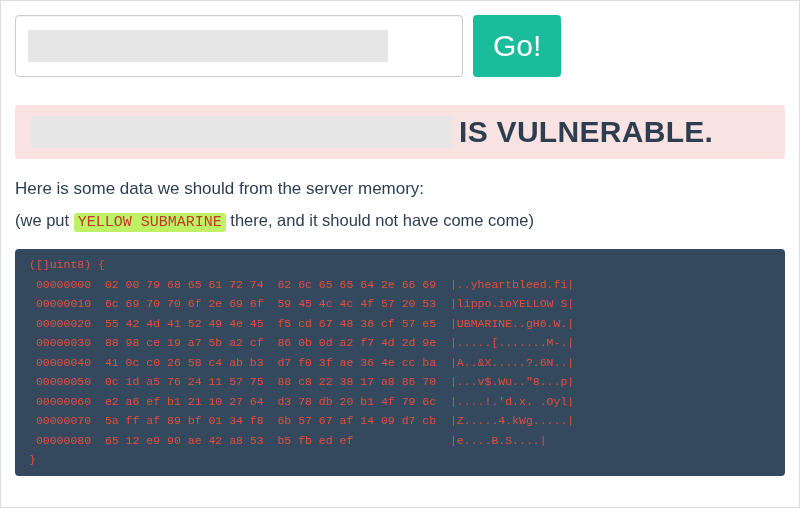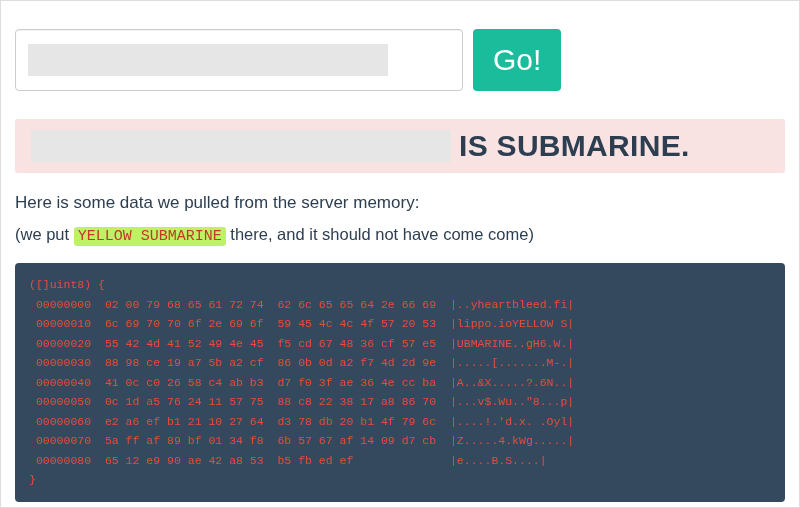--- a/index.html
+++ b/index.html
@@ -8,21 +8,21 @@
       background: #fff;
       width: 800px;
       height: 508px;
       overflow: hidden;
       color: #2c3e50;
       border: 1px solid #ddd;
     }
     .form-row {
       display: flex;
       align-items: stretch;
-      padding: 28px 14px 0 14px;
+      padding: 14px 14px 0 14px;
       gap: 10px;
     }
     .host-input {
       width: 448px;
       height: 62px;
       border: 1px solid #ccc;
       border-radius: 4px;
       box-shadow: inset 0 1px 1px rgba(0,0,0,0.05);
       padding: 8px 12px;
       display: flex;
@@ -82,45 +82,45 @@
       color: #c0392b;
       background: #bef264;
       font-size: 15px;
       padding: 1px 4px;
       border-radius: 3px;
     }
     .hexdump {
       margin: 18px 14px 14px 14px;
       background: #34495e;
       border-radius: 4px;
-      padding: 12px 14px;
+      padding: 6px 14px;
       color: #e74c3c;
       font-family: Menlo, Monaco, Consolas, "Courier New", monospace;
       font-size: 11.5px;
       line-height: 1.7;
       white-space: pre;
       overflow: hidden;
     }
   </style>
 </head>
 <body>
 
 <div class="form-row">
   <div class="host-input" placeholder="">
     <div class="redact"></div>
   </div>
   <button class="go-btn">Go!</button>
 </div>
 
 <div class="alert">
   <div class="redact"></div>
-  <span class="vuln-text">IS SUBMARINE.</span>
+  <span class="vuln-text">IS VULNERABLE.</span>
 </div>
 
-<p class="intro">Here is some data we pulled from the server memory:</p>
+<p class="intro">Here is some data we should from the server memory:</p>
 
 <p class="subnote">
   <span>(we put </span><span class="inline-code">YELLOW SUBMARINE</span><span> there, and it should not have come come)</span>
 </p>
 
 <pre class="hexdump">([]uint8) {
  00000000  02 00 79 68 65 61 72 74  62 6c 65 65 64 2e 66 69  |..yheartbleed.fi|
  00000010  6c 69 70 70 6f 2e 69 6f  59 45 4c 4c 4f 57 20 53  |lippo.ioYELLOW S|
  00000020  55 42 4d 41 52 49 4e 45  f5 cd 67 48 36 cf 57 e5  |UBMARINE..gH6.W.|
  00000030  88 98 ce 19 a7 5b a2 cf  86 0b 0d a2 f7 4d 2d 9e  |.....[.......M-.|

